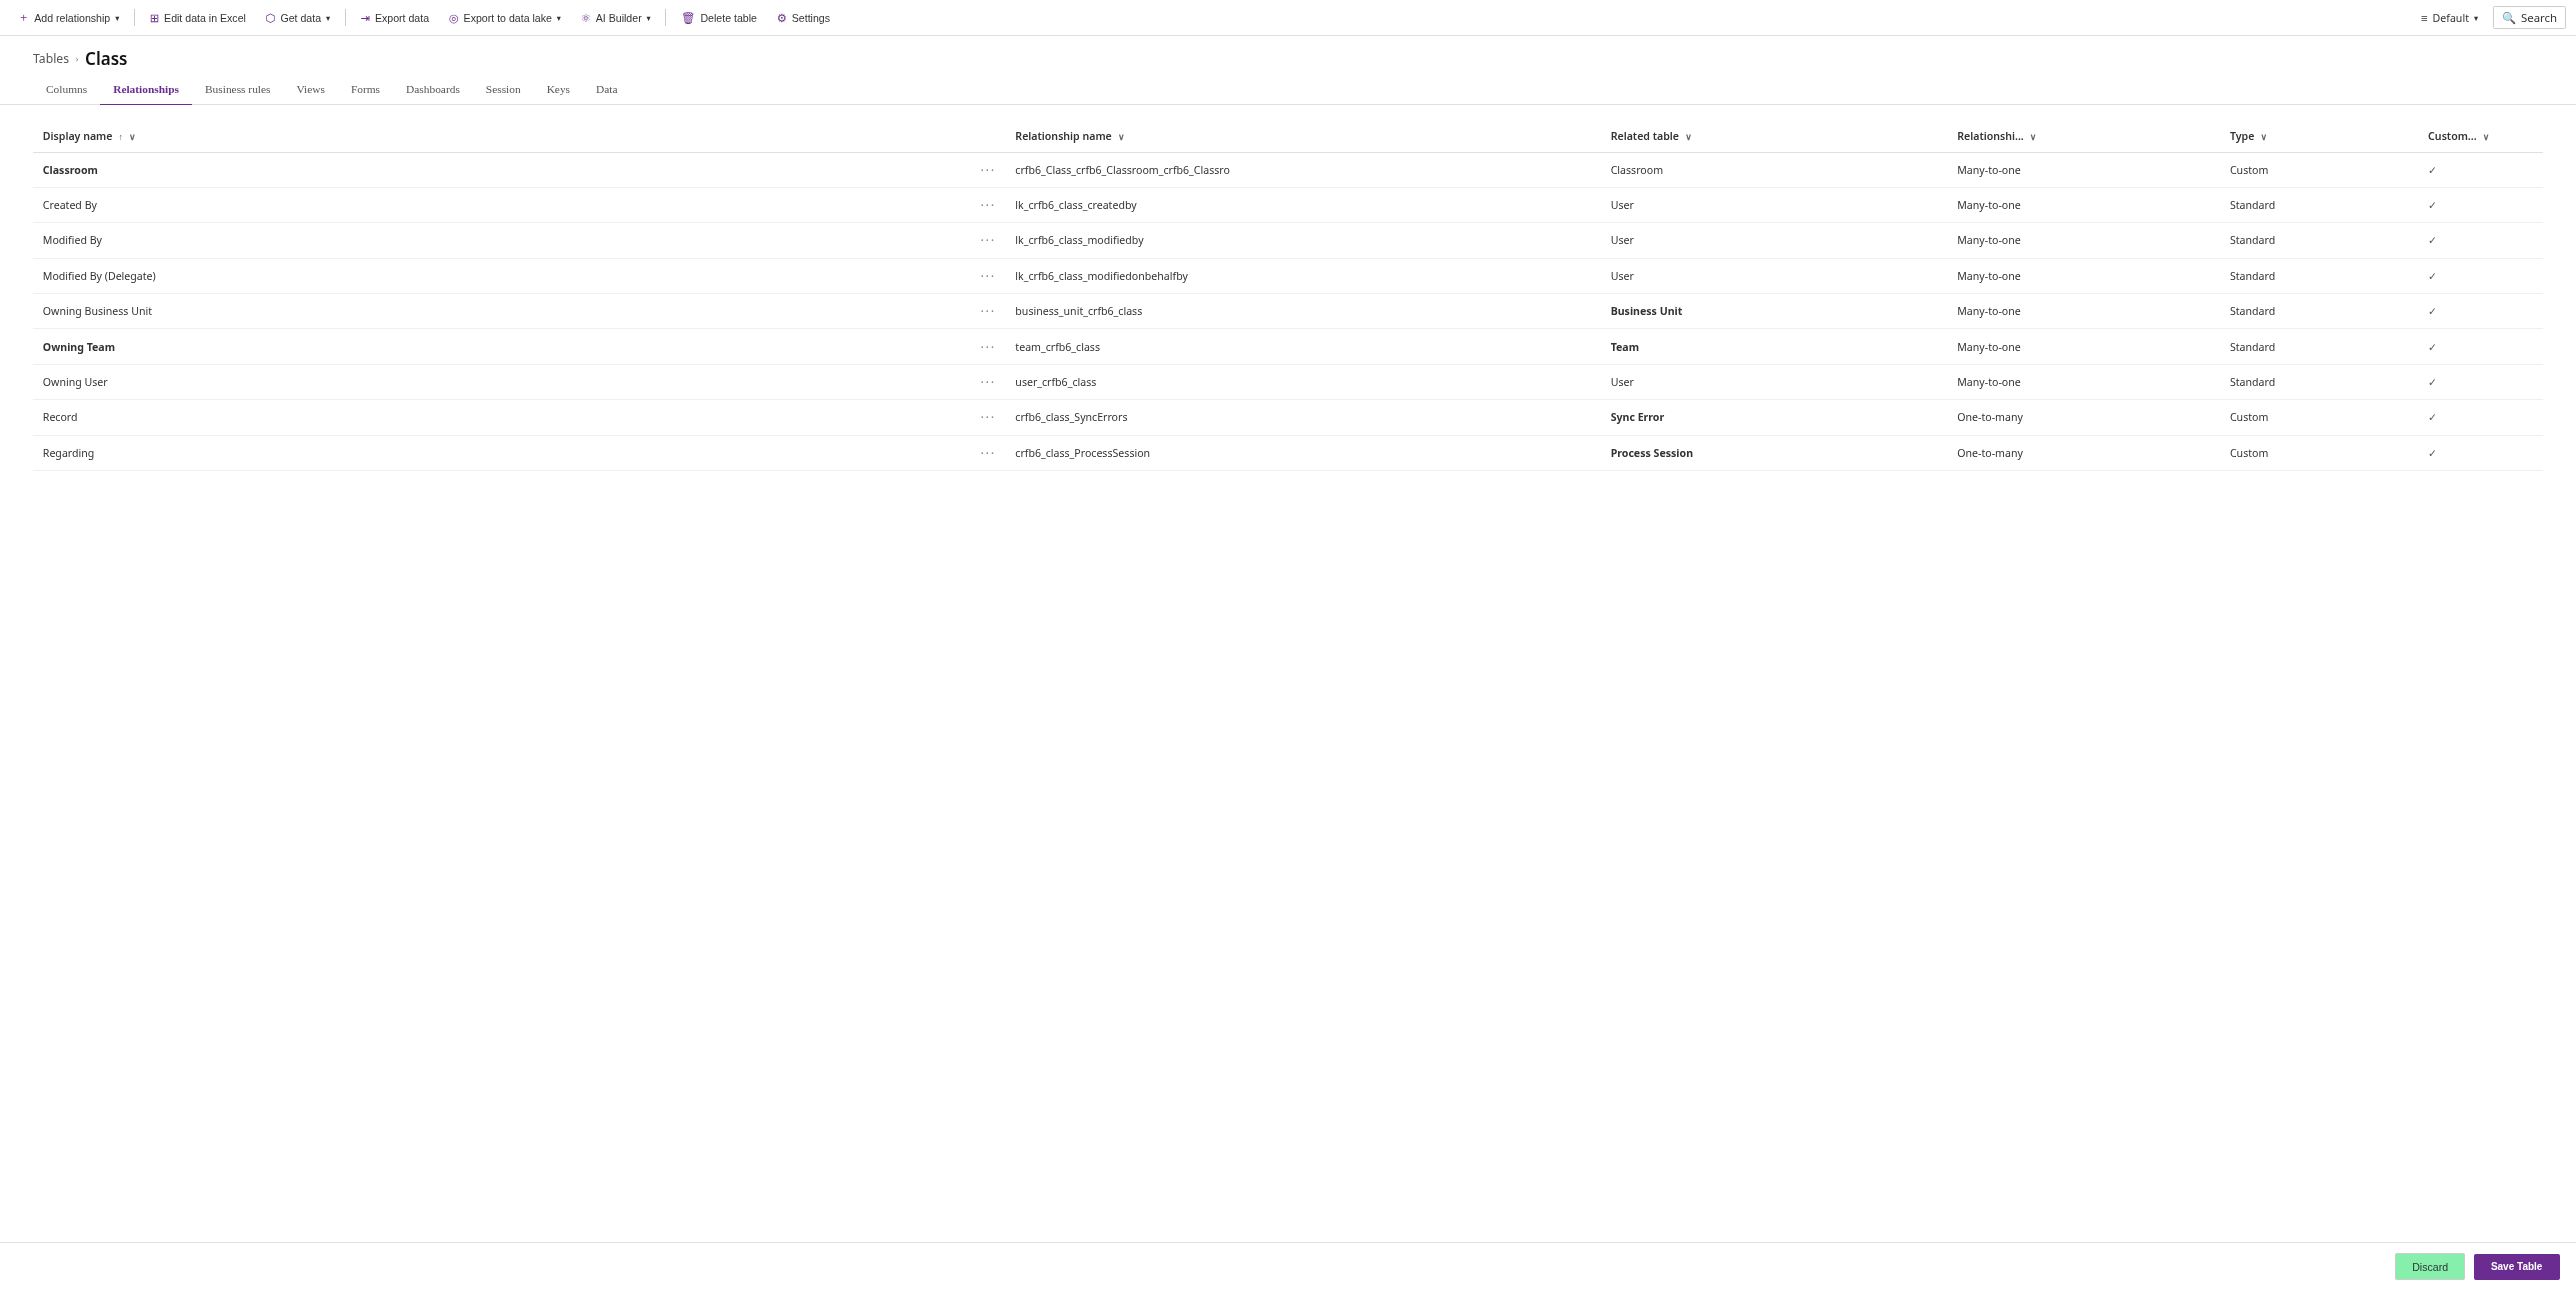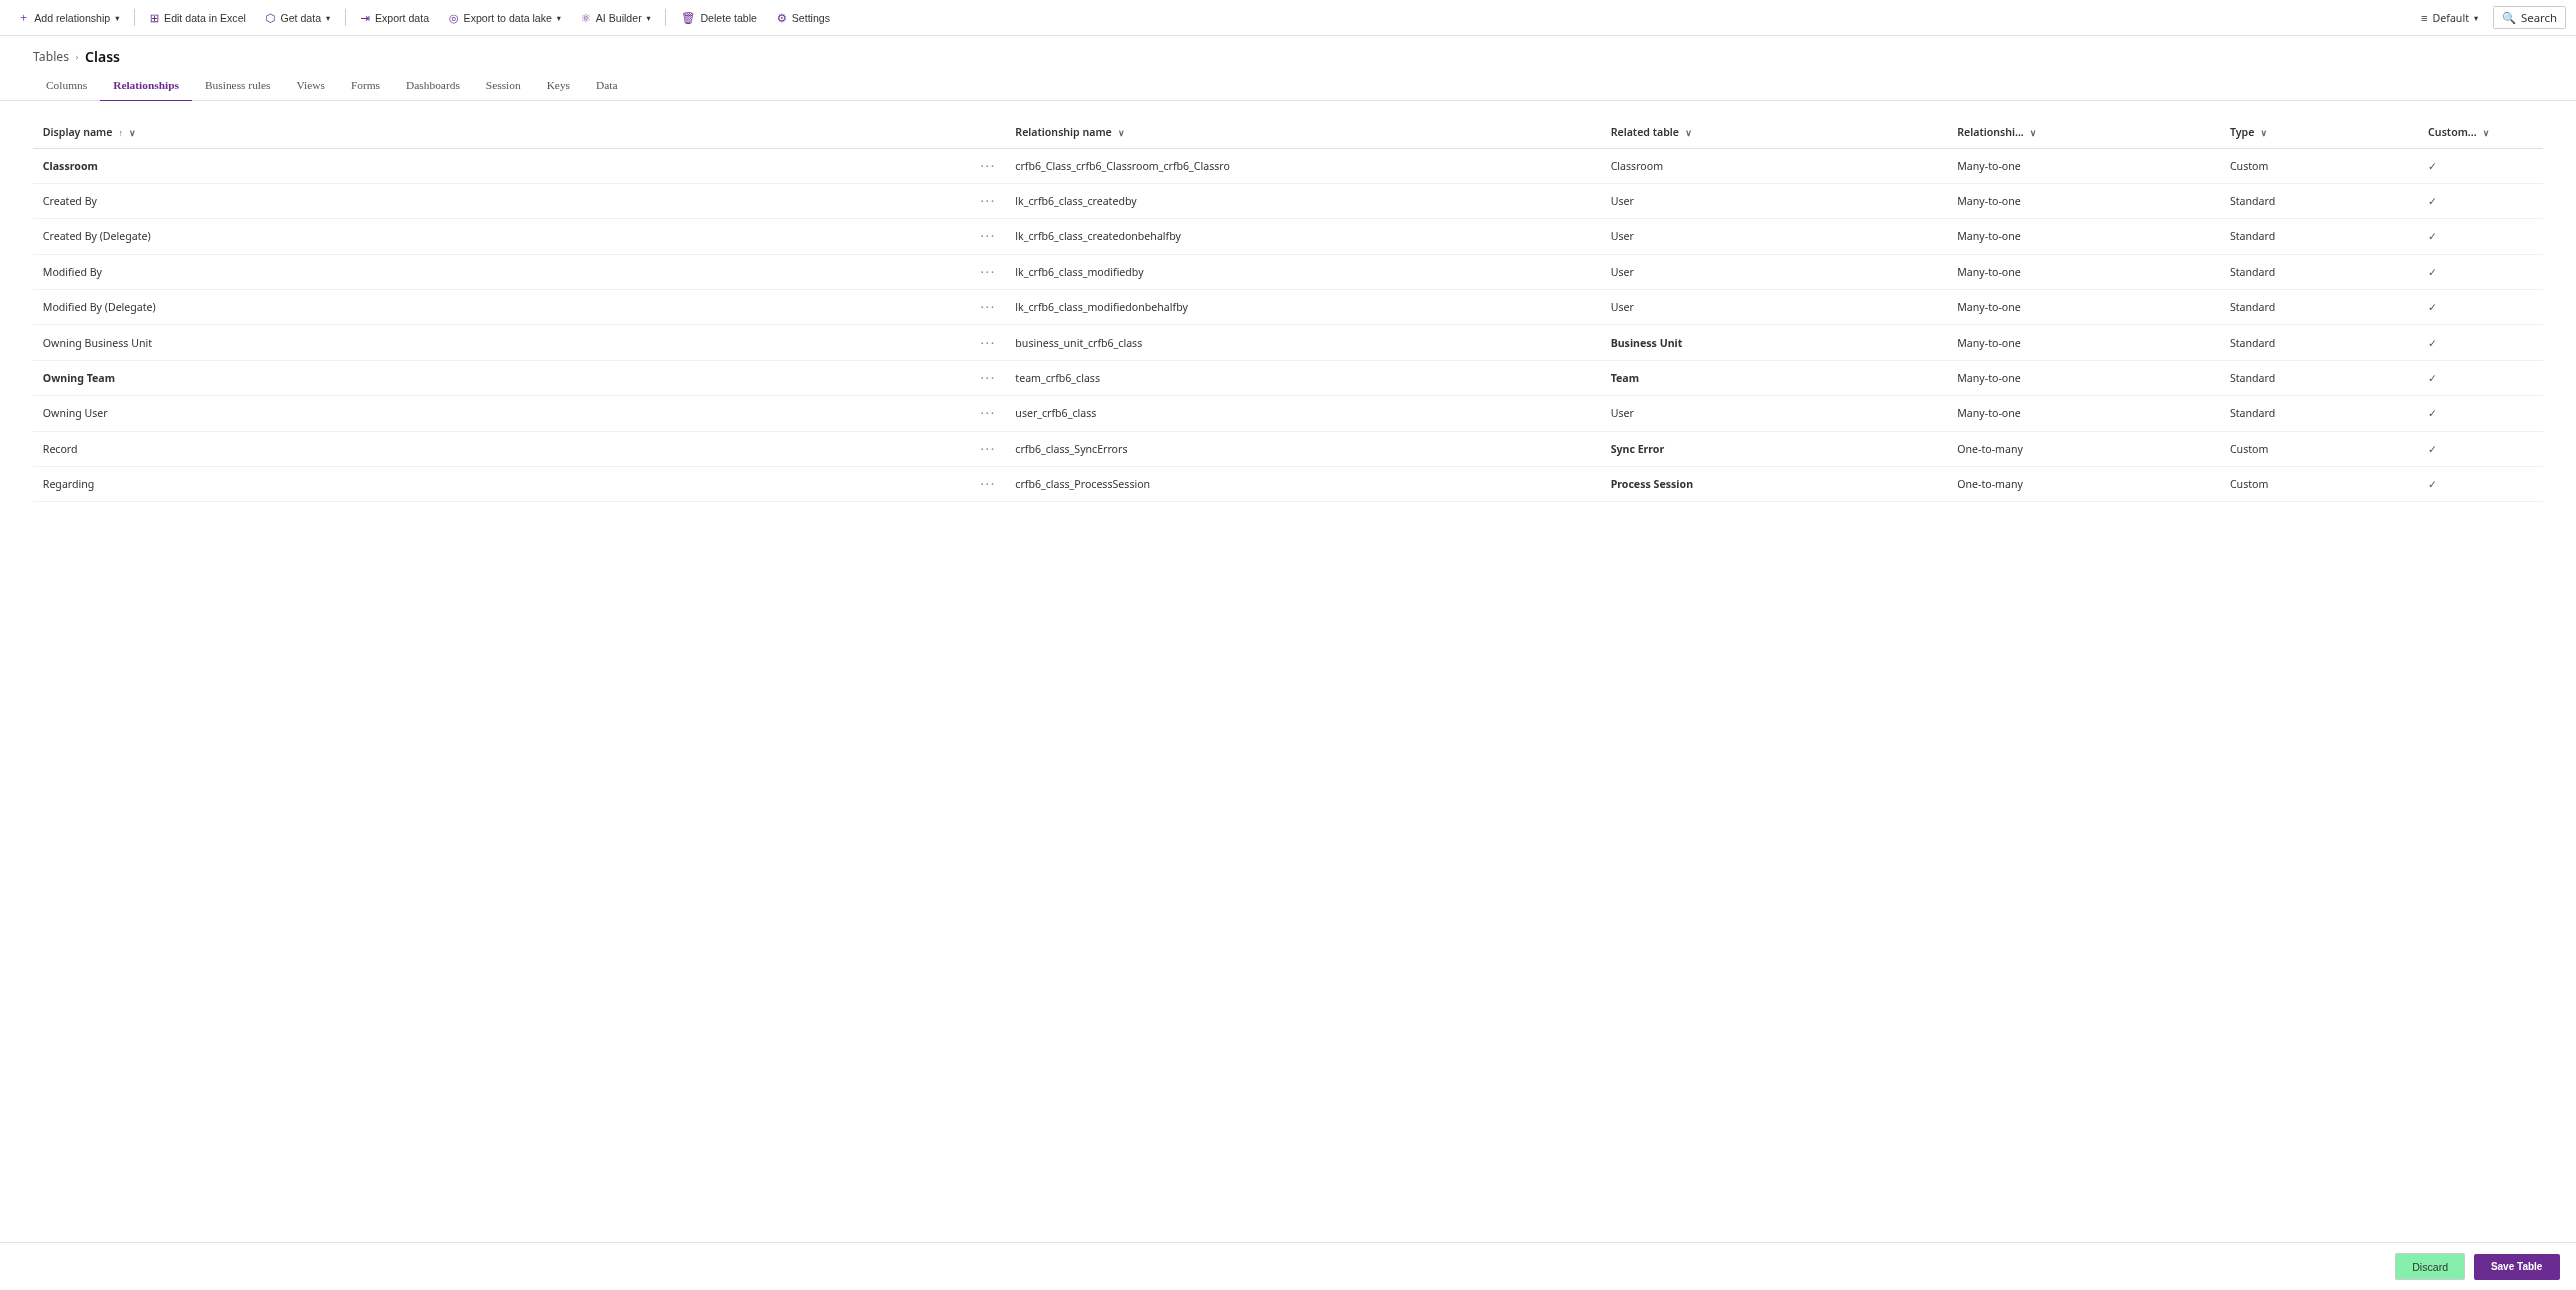--- a/index.html
+++ b/index.html
@@ -78,21 +78,21 @@
       gap: 6.5px;
       font-size: 12.2px;
       flex-shrink: 0;
     }
     .breadcrumb-tables {
       color: #555;
       cursor: pointer;
     }
     .breadcrumb-chevron { color: #888; font-size: 9.8px; }
     .breadcrumb-current {
-      font-size: 14px;
+      font-size: 17px;
       font-weight: 600;
       color: #111;
     }
 
     
     .tabs {
       display: flex;
       align-items: flex-end;
       padding: 0 33px;
       border-bottom: 0.8px solid #e0e0e0;
@@ -321,29 +321,20 @@
         <tr>
           <td style="font-weight: 400;">Created By</td>
           <td><span class="dots-menu">···</span></td>
           <td>lk_crfb6_class_createdby</td>
           <td>User</td>
           <td>Many-to-one</td>
           <td>Standard</td>
           <td><span class="check-icon">✓</span></td>
         </tr>
         <tr>
-          <td style="font-weight: 400;">Created By (Delegate)</td>
-          <td><span class="dots-menu">···</span></td>
-          <td>lk_crfb6_class_createdonbehalfby</td>
-          <td>User</td>
-          <td>Many-to-one</td>
-          <td>Standard</td>
-          <td><span class="check-icon">✓</span></td>
-        </tr>
-        <tr>
           <td style="font-weight: 400;">Modified By</td>
           <td><span class="dots-menu">···</span></td>
           <td>lk_crfb6_class_modifiedby</td>
           <td>User</td>
           <td>Many-to-one</td>
           <td>Standard</td>
           <td><span class="check-icon">✓</span></td>
         </tr>
         <tr>
           <td style="font-weight: 400;">Modified By (Delegate)</td>

